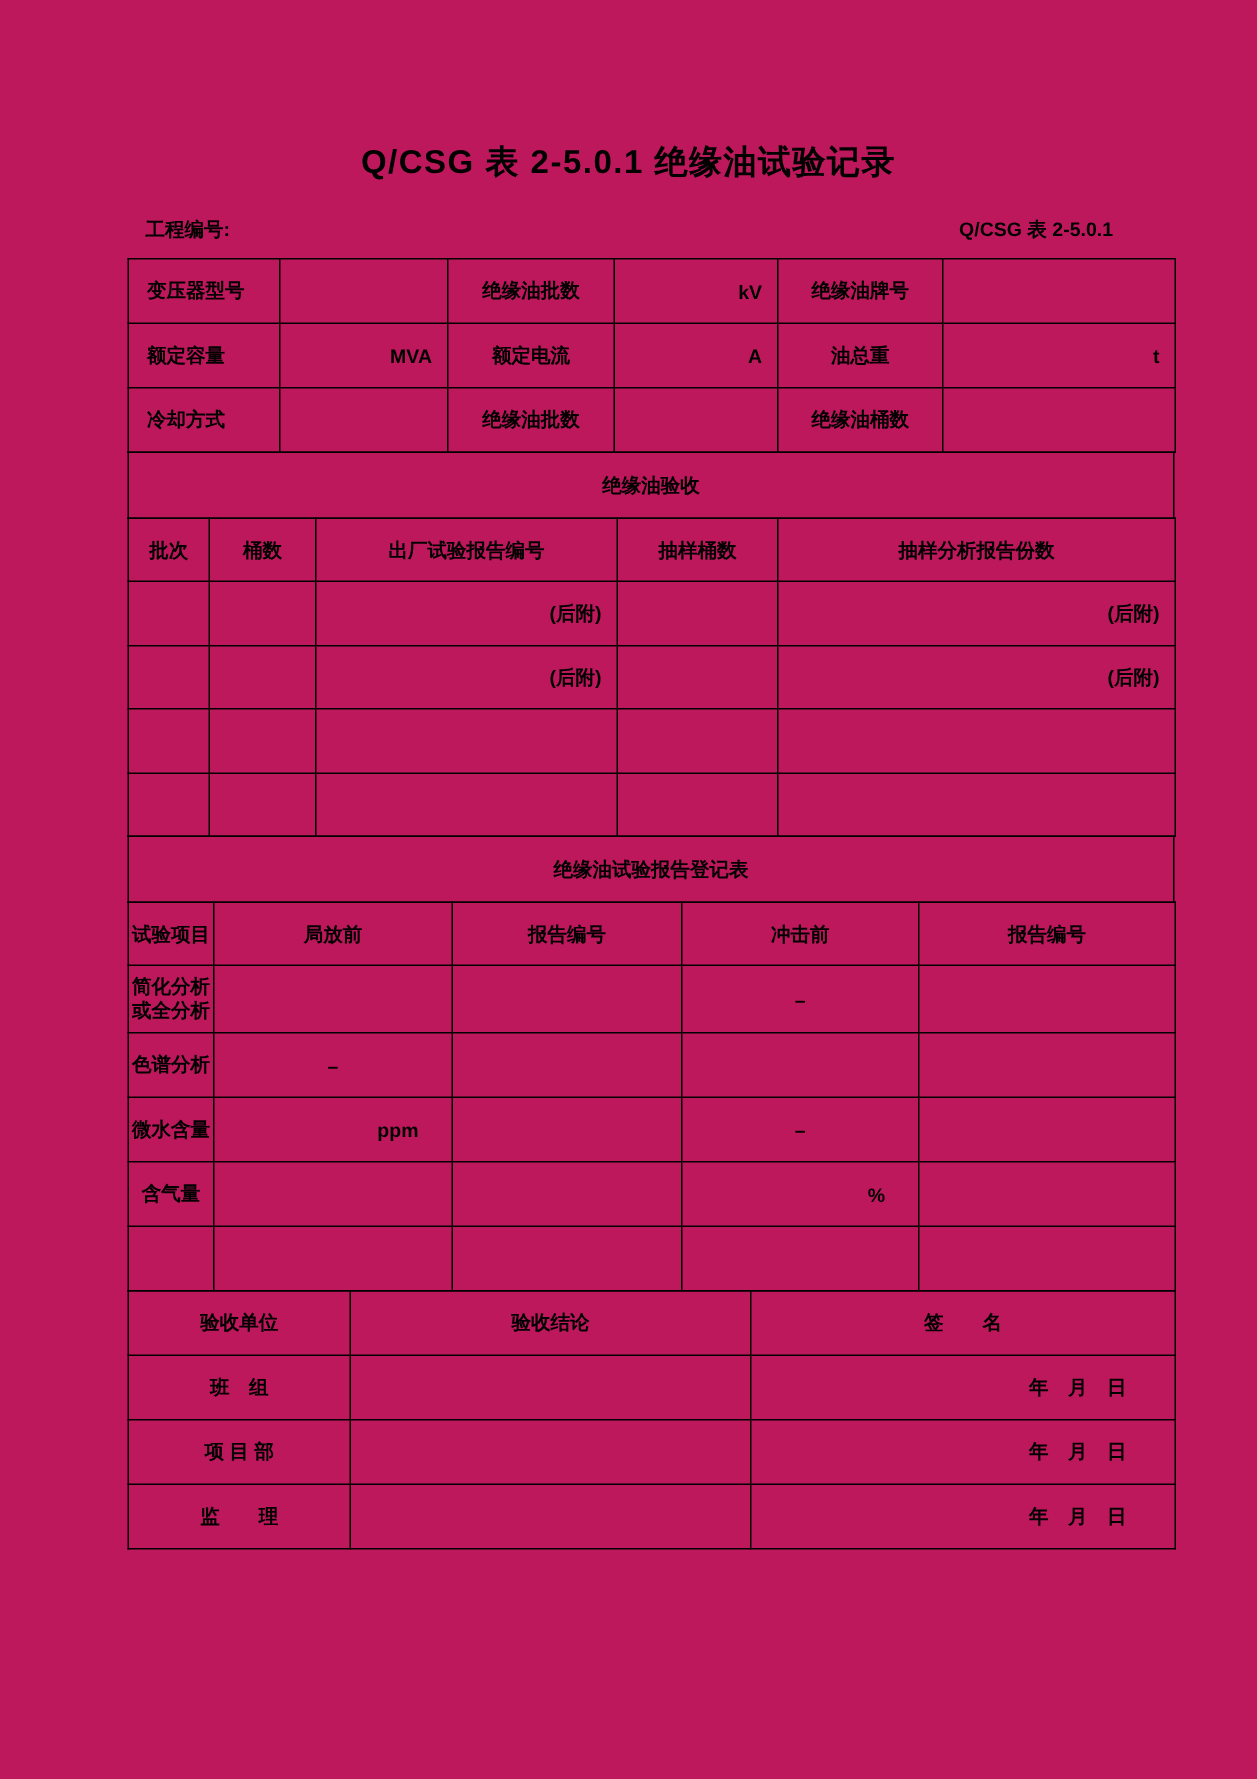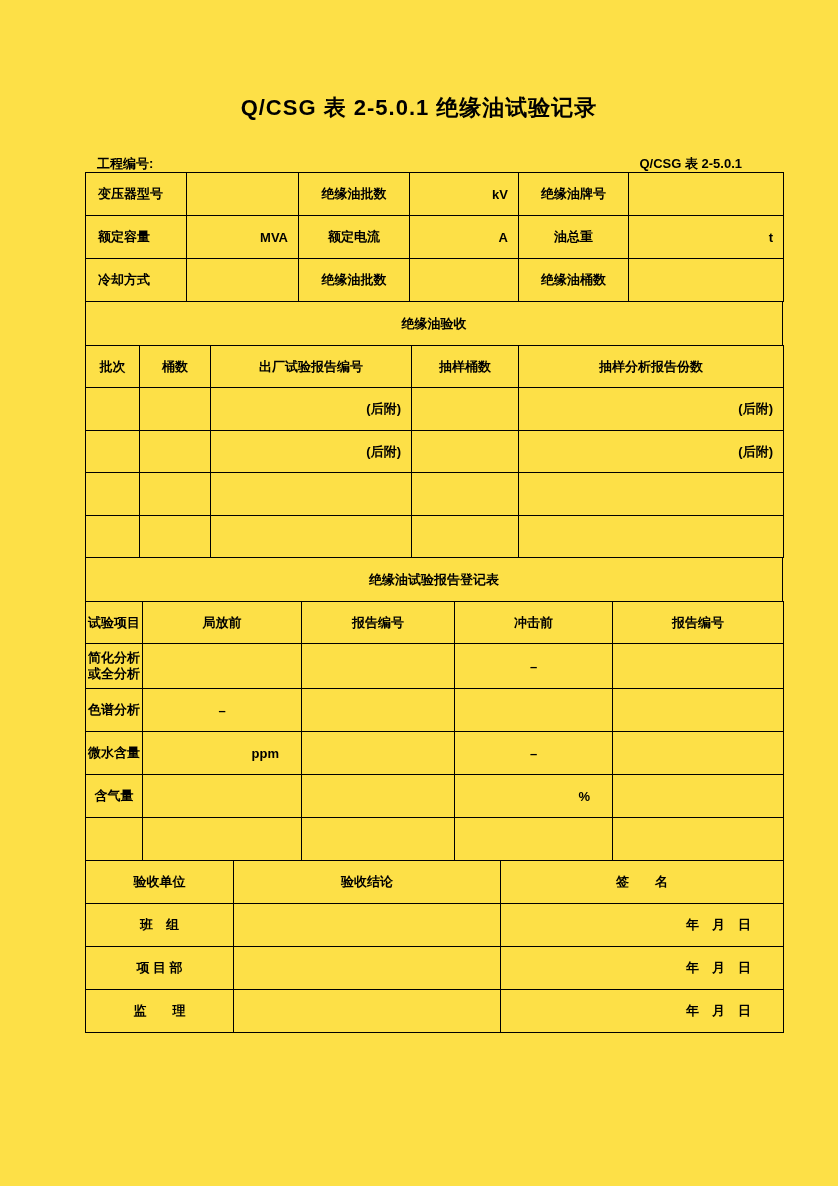--- a/index.html
+++ b/index.html
@@ -6,21 +6,21 @@
     margin: 0;
     padding: 0;
     background: #ffffff;
     font-family: "Liberation Sans", sans-serif;
     color: #000000;
   }
   .sheet {
     position: relative;
     width: 838px;
     height: 1186px;
-    background: #fde047;
+    background: #be185d;
     overflow: hidden;
   }
   .doc-title {
     position: absolute;
     top: 93px;
     left: 0;
     width: 838px;
     text-align: center;
     font-size: 22px;
     font-weight: bold;
@@ -29,21 +29,20 @@
   }
   .meta-row {
     position: absolute;
     top: 144px;
     left: 97px;
     width: 645px;
     display: flex;
     justify-content: space-between;
     font-size: 13px;
     font-weight: bold;
-    margin-top: 11px;
   }
   .form-wrap {
     position: absolute;
     left: 85px;
     top: 172px;
     width: 698px;
   }
   table.ftable {
     border-collapse: collapse;
     table-layout: fixed;

